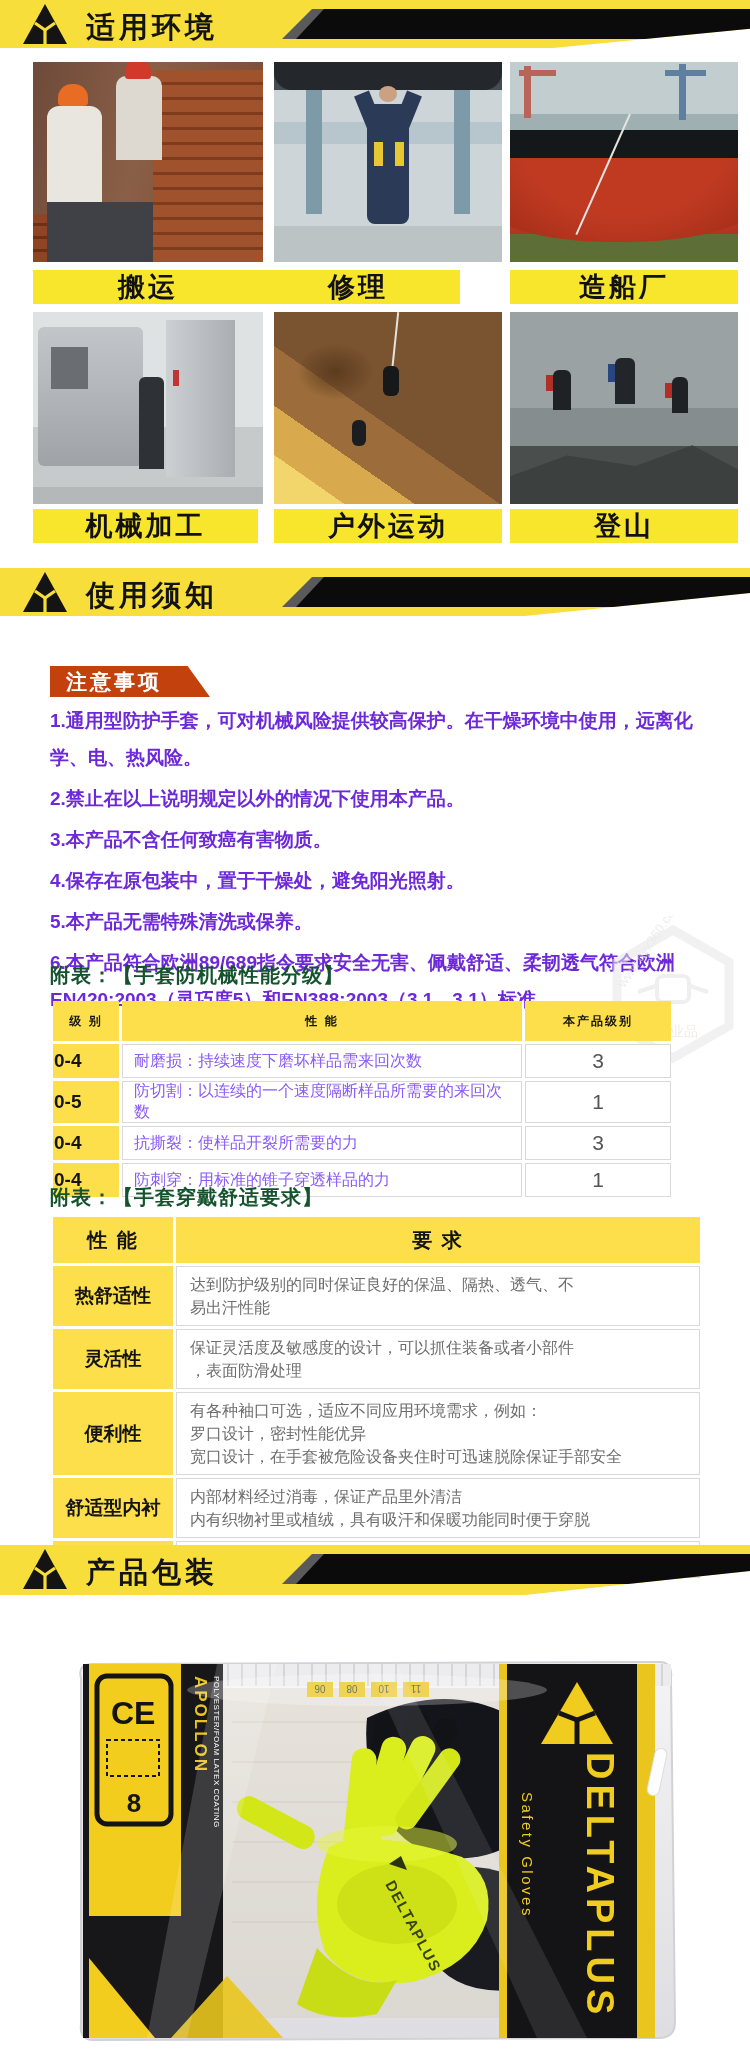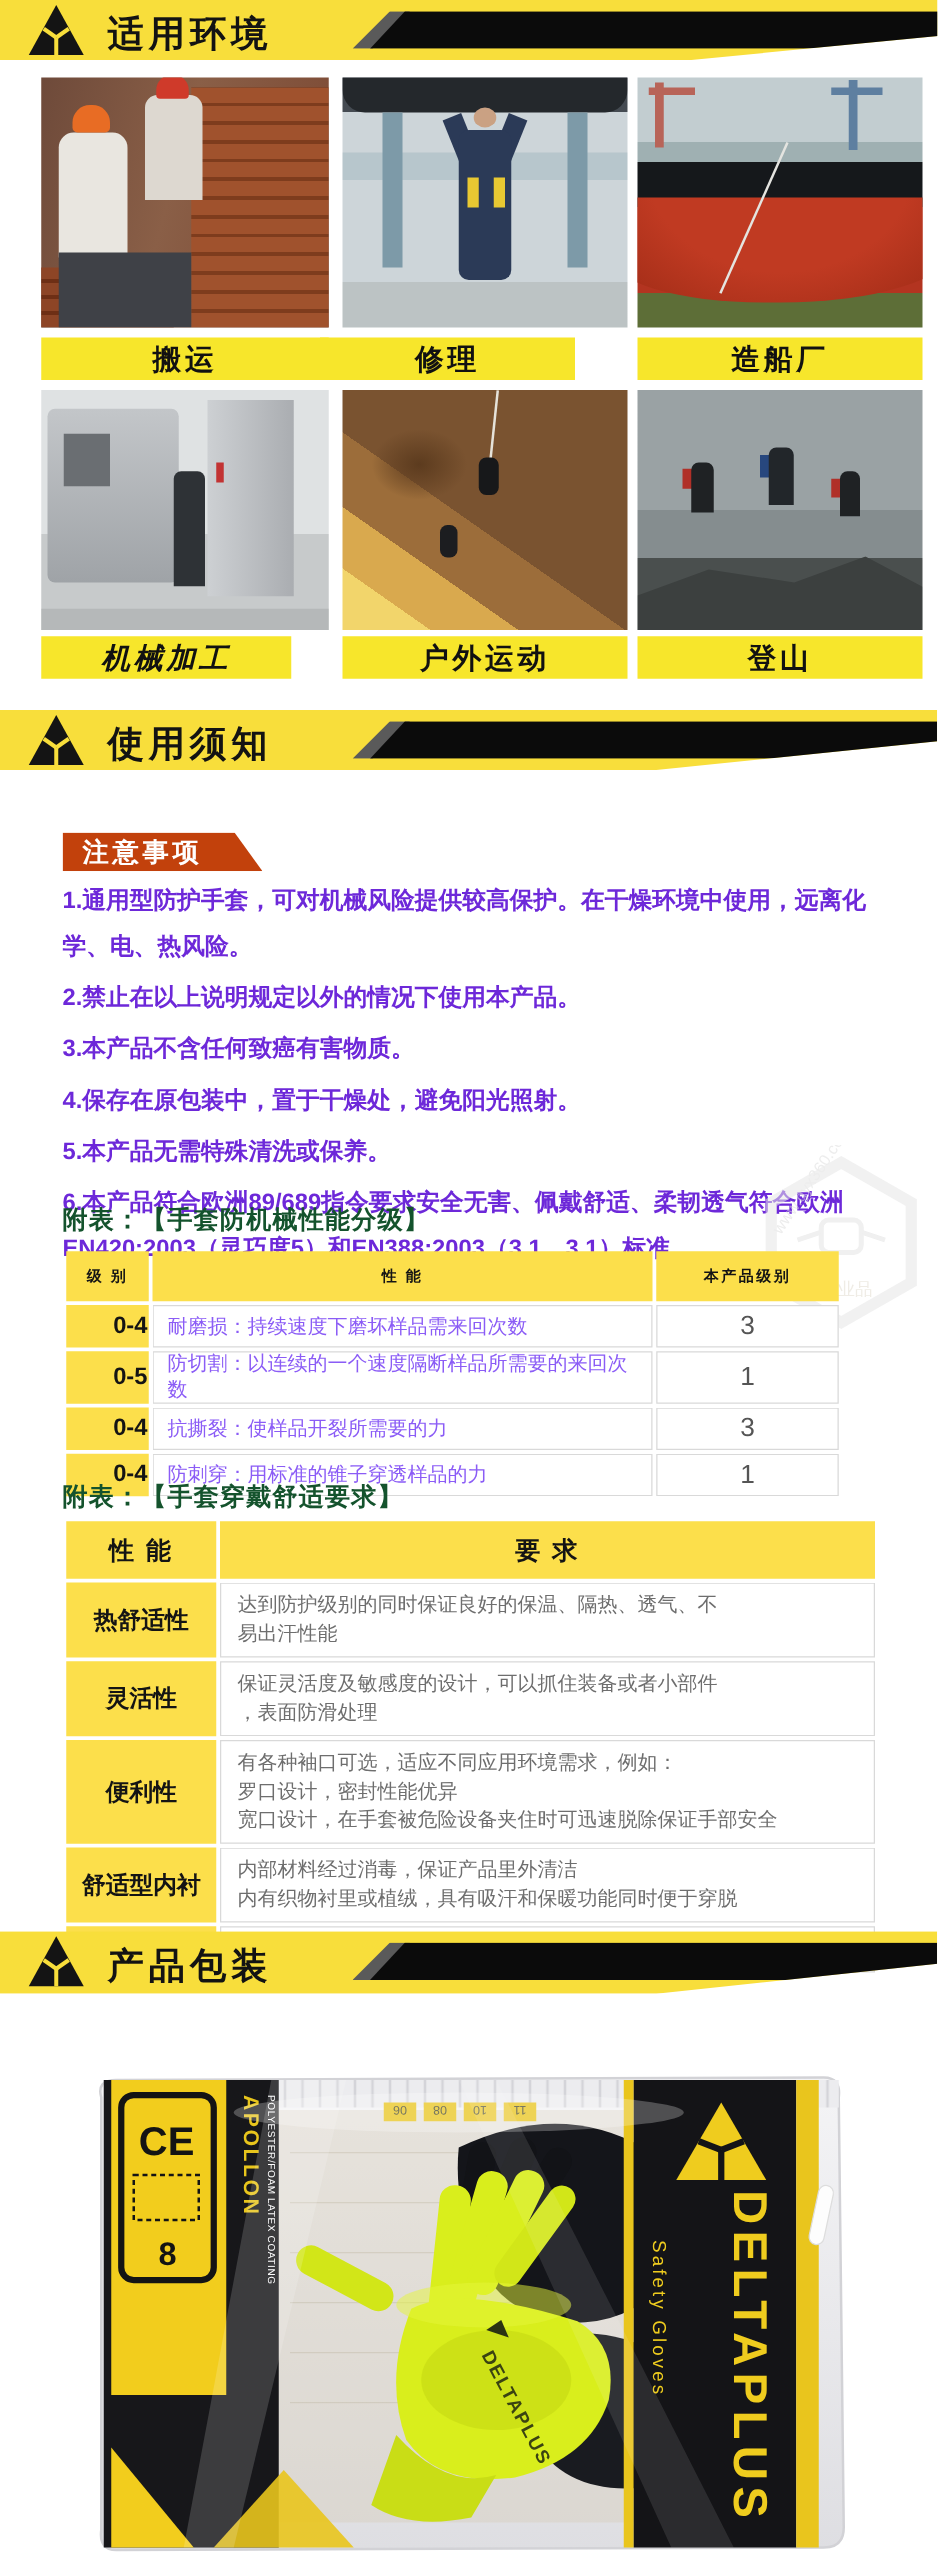--- a/index.html
+++ b/index.html
@@ -13,39 +13,39 @@
   .band .title{position:absolute;left:86px;top:8px;font-size:29px;font-weight:bold;color:#131313;letter-spacing:4px;}
   .band .graybar{position:absolute;left:282px;top:9px;width:46px;height:30px;background:#5a5a5a;
         clip-path:polygon(30px 0,46px 0,16px 100%,0 100%);}
   .band .blackbar{position:absolute;left:296px;right:0;top:9px;height:30px;background:#0b0b0b;
         clip-path:polygon(28px 0,100% 0,100% 100%,0 100%);}
 
   
   .photo{position:absolute;overflow:hidden;background:#9a9a9a;}
   .ph{position:absolute;}
   .envlabel{position:absolute;height:34px;background:#f7e62b;display:flex;align-items:center;justify-content:center;
-            font-size:23px;font-weight:bold;color:#111;letter-spacing:3px;}
+            font-size:27px;font-weight:bold;color:#111;letter-spacing:3px;}
 
   
   .badge{position:absolute;left:50px;top:666px;width:160px;height:31px;background:#c2410c;color:#fff;
          font-size:21px;font-weight:bold;letter-spacing:3px;display:flex;align-items:center;padding-left:16px;
          clip-path:polygon(0 0,86% 0,100% 100%,0 100%);box-sizing:border-box;}
   .notice{position:absolute;left:50px;top:702px;width:680px;}
   .notice p{margin:0 0 4px 0;font-size:19px;line-height:37px;font-weight:bold;color:#6d28d9;}
 
   .caption{position:absolute;left:50px;font-size:20px;font-weight:bold;color:#14532d;letter-spacing:1px;}
 
   
   table{border-collapse:separate;border-spacing:3px;position:absolute;left:50px;}
   td,th{box-sizing:border-box;}
   .ycell{background:#fcdf4b;}
   .wcell{background:#fff;box-shadow:inset 0 0 0 1px #d9d9d9;}
   .t1 th{height:40px;font-size:12px;font-weight:bold;color:#141414;letter-spacing:2px;}
   .t1 td{height:34px;}
-  .t1 .lvl{width:66px;text-align:right;font-weight:bold;font-size:19px;color:#141414;}
+  .t1 .lvl{width:66px;text-align:left;font-weight:bold;font-size:19px;color:#141414;}
   .t1 .desc{width:400px;color:#8b5cf6;font-size:16px;padding:0 12px;}
   .t1 .val{width:146px;text-align:center;color:#555;font-size:21px;}
   .t2 th{height:46px;font-size:20px;font-weight:bold;color:#141414;letter-spacing:2px;}
   .t2 .lbl{width:120px;text-align:center;font-weight:bold;font-size:19px;color:#141414;}
   .t2 .desc{width:524px;color:#6e6e6e;font-size:16px;line-height:23px;padding:7px 14px;white-space:pre-line;}
 
   
   .wm{position:absolute;left:598px;top:916px;opacity:.55;pointer-events:none;}
 
   
@@ -128,21 +128,21 @@
   </div>
   <div class="photo" style="left:510px;top:312px;width:228px;height:192px;background:linear-gradient(180deg,#9aa2a4 0 50%,#858d8f 50% 70%,#4a4f4e 70%);">
     <div class="ph" style="left:0;bottom:0;width:100%;height:36%;background:#3c403f;clip-path:polygon(0 60%,25% 30%,55% 45%,80% 15%,100% 50%,100% 100%,0 100%);"></div>
     <div class="ph" style="left:16%;top:33%;width:10px;height:16px;background:#b03028;"></div>
     <div class="ph" style="left:19%;top:30%;width:18px;height:40px;background:#1f2224;border-radius:6px 6px 0 0;"></div>
     <div class="ph" style="left:43%;top:27%;width:11px;height:18px;background:#27477e;"></div>
     <div class="ph" style="left:46%;top:24%;width:20px;height:46px;background:#22262a;border-radius:6px 6px 0 0;"></div>
     <div class="ph" style="left:68%;top:37%;width:10px;height:15px;background:#b03028;"></div>
     <div class="ph" style="left:71%;top:34%;width:16px;height:36px;background:#1f2224;border-radius:6px 6px 0 0;"></div>
   </div>
-  <div class="envlabel" style="left:33px;top:509px;width:200px;font-style:italic;">
+  <div class="envlabel" style="left:33px;top:509px;width:225px;">
       <span>机械加工</span>
     </div>
   <div class="envlabel" style="left:274px;top:509px;width:228px;">
       <span>户外运动</span>
     </div>
   <div class="envlabel" style="left:510px;top:509px;width:228px;">
       <span>登山</span>
     </div>
 
   <div class="band" style="top:568px;">

